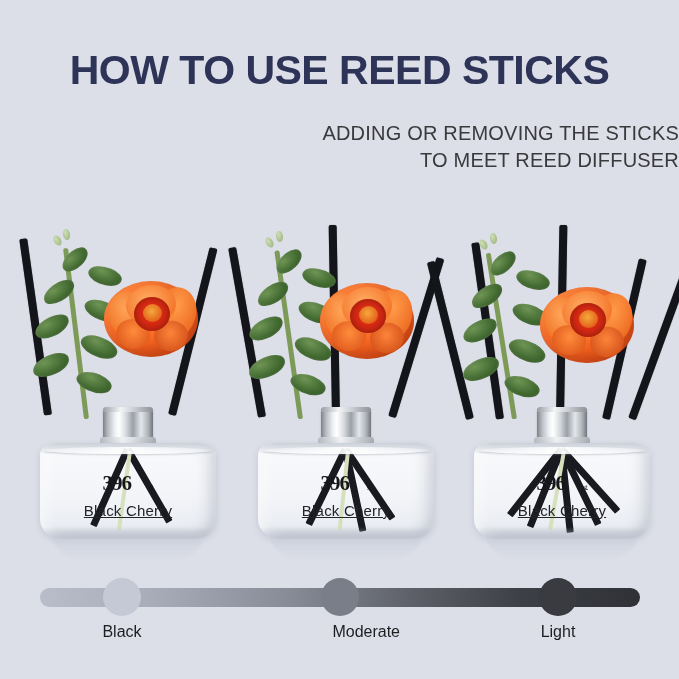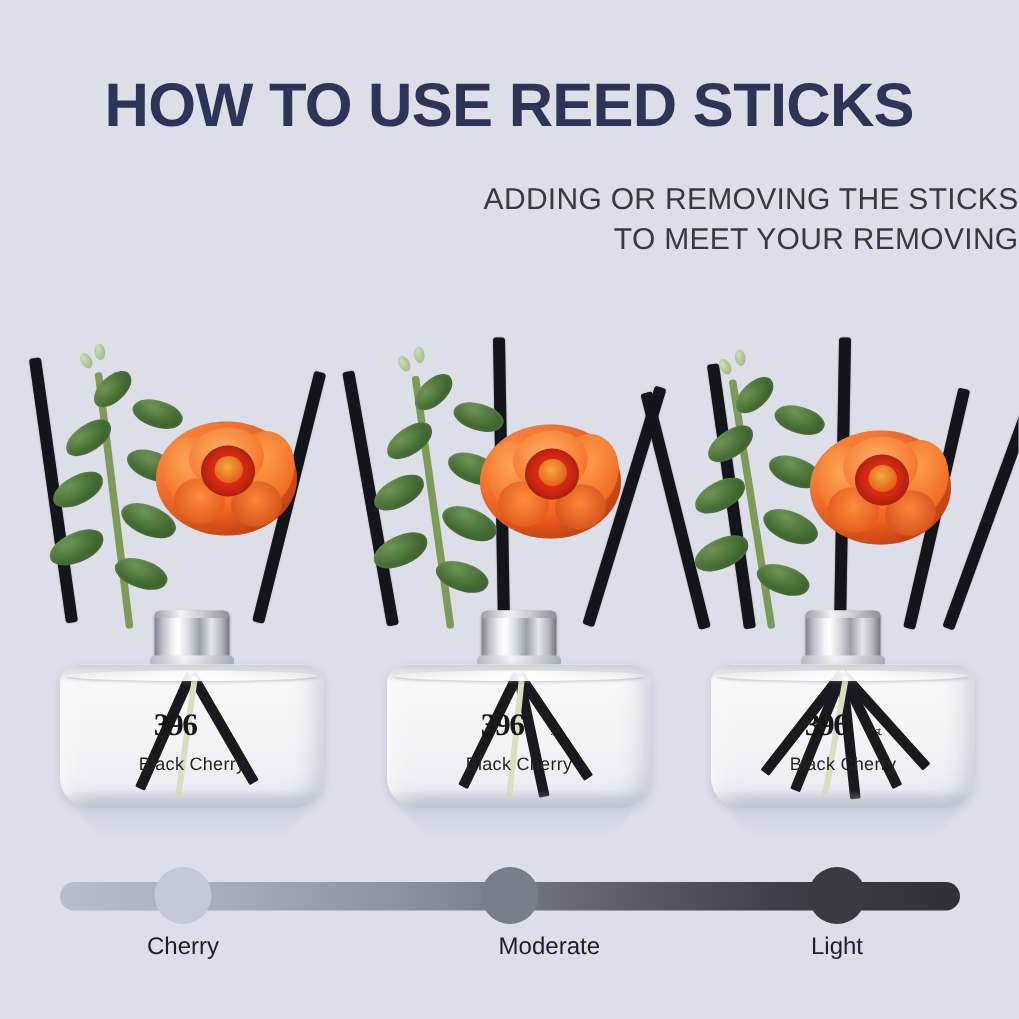--- a/index.html
+++ b/index.html
@@ -178,21 +178,21 @@
     position:absolute;left:0;right:0;top:30px;text-align:center;z-index:4;
   }
   .brand{
     font-family:"Liberation Serif", serif;
     font-size:21px;font-weight:bold;color:#15161a;
     letter-spacing:-1px;line-height:20px;
     display:inline-block;
   }
   .brand sup{font-size:8px;font-weight:normal;vertical-align:baseline;margin-left:18px;}
   .scent{
-    font-size:12px;color:#23242a;margin-top:4px;letter-spacing:.2px;
+    font-size:15px;color:#23242a;margin-top:4px;letter-spacing:.2px;text-decoration:underline;
   }
   .reflection{
     position:absolute;left:14px;top:132px;width:148px;height:22px;
     background:linear-gradient(180deg,rgba(205,210,222,.72),rgba(220,222,232,0));
     border-radius:0 0 40px 40px / 0 0 22px 22px;
     filter:blur(1.2px);
   }
 
   
   .slider-wrap{position:absolute;left:0;top:575px;width:679px;height:70px;}
@@ -215,21 +215,21 @@
 </style>
 </head>
 <body>
 
 <div id="stage">
 
   <div class="title">HOW TO USE REED STICKS</div>
 
   <div class="subtitle">
     <span>ADDING OR REMOVING THE STICKS</span>
-    <span>TO MEET YOUR REMOVING</span>
+    <span>TO MEET REED DIFFUSER</span>
   </div>
 
   <div class="diffuser d1">
     <div class="art">
 
       <div class="stick" style="left:26px;top:12px;width:8px;height:178px;transform:rotate(-8deg);"></div>
       <div class="stick" style="left:150px;top:18px;width:8px;height:172px;transform:rotate(14deg);"></div>
 
       <div class="stem" style="left:66px;top:22px;width:5px;height:172px;transform:rotate(-7deg);"></div>
       <div class="bud" style="left:36px;top:10px;transform:rotate(-30deg);"></div>
@@ -372,18 +372,18 @@
       <div class="rim"></div>
       <div class="reflection"></div>
     </div>
   </div>
 
   <div class="slider-wrap">
     <div class="track"></div>
     <div class="knob k1"></div>
     <div class="knob k2"></div>
     <div class="knob k3"></div>
-    <div class="tick-label t1">Cherry</div>
+    <div class="tick-label t1">Black</div>
     <div class="tick-label t2">Moderate</div>
     <div class="tick-label t3">Light</div>
   </div>
 
 </div>
 
 </body></html>

